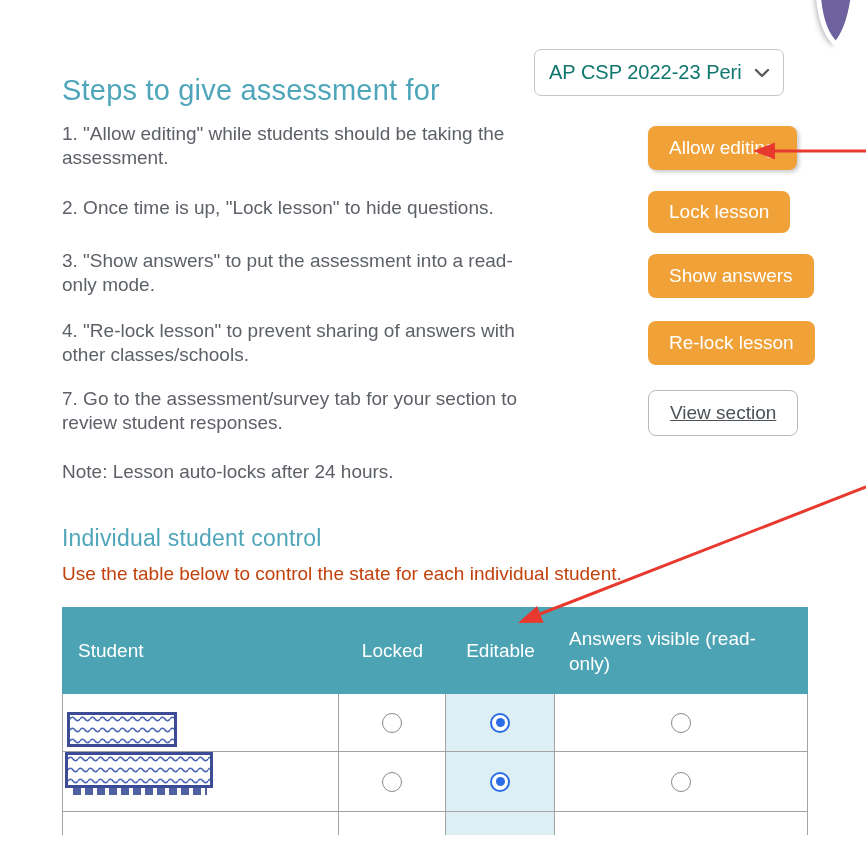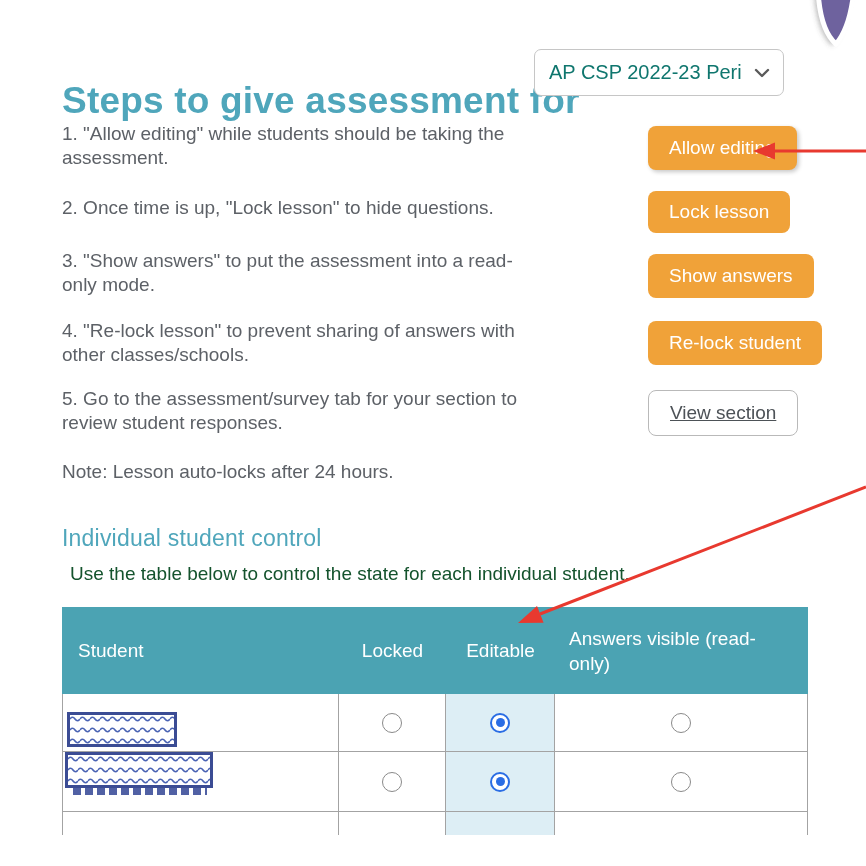--- a/index.html
+++ b/index.html
@@ -1,19 +1,19 @@
 <!DOCTYPE html>
 <html><head>
 <meta charset="utf-8">
 <style>
   html,body{margin:0;padding:0;}
   body{width:866px;height:866px;position:relative;overflow:hidden;background:#ffffff;
        font-family:"Liberation Sans",sans-serif;-webkit-font-smoothing:antialiased;}
 
-  .h1{position:absolute;left:62px;top:55px;font-size:37px;font-weight:700;color:#4fa6bb;letter-spacing:.2px;}
+  .h1{position:absolute;left:62px;top:55px;font-size:29px;font-weight:400;color:#4fa6bb;letter-spacing:.2px;}
   .h2{position:absolute;left:62px;top:506px;font-size:23px;font-weight:400;color:#4fa6bb;letter-spacing:.2px;}
 
   .select{position:absolute;left:534px;top:49px;width:250px;height:47px;box-sizing:border-box;
           background:#fff;border:1px solid #c6c6c6;border-radius:7px;display:flex;align-items:center;
           justify-content:space-between;padding:0 13px 0 14px;font-size:20px;color:#0f766e;cursor:pointer;}
   .select svg{flex:0 0 auto;}
 
   .step-text{position:absolute;left:62px;width:556px;font-size:19px;line-height:24px;color:#5d6167;white-space:pre-line;}
   .t1{top:122px}.t2{top:196px}.t3{top:249px}.t4{top:319px}.t5{top:387px}
 
@@ -21,21 +21,21 @@
        display:inline-flex;align-items:center;padding:0 21px;font-size:19px;font-family:inherit;cursor:pointer;margin-left:35px;}
   .btn.orange{background:#f0a239;color:#ffffff;font-weight:500;}
   .btn.white{background:#ffffff;color:#4d5257;border:1px solid #b9b9b9;font-weight:400;}
   .b1{top:126px;box-shadow:2px 2px 4px rgba(0,0,0,.22);}
   .b2{top:191px;height:42px;}
   .b3{top:254px;}
   .b4{top:321px;}
   .b5{top:390px;height:46px;text-decoration:underline;}
 
   .note{position:absolute;left:62px;top:461px;font-size:19px;color:#5d6167;}
-  .desc{position:absolute;left:70px;top:563px;font-size:19px;color:#14532d;}
+  .desc{position:absolute;left:62px;top:563px;font-size:19px;color:#c2410c;}
 
   .table{position:absolute;left:62px;top:607px;width:746px;height:228px;overflow:hidden;}
   .thead{display:grid;grid-template-columns:277px 107px 109px 253px;height:87px;background:#4ba3b3;
          color:#ffffff;font-size:19px;}
   .th{display:flex;align-items:center;box-sizing:border-box;white-space:pre-line;line-height:25px;}
   .th.first{padding-left:16px;}
   .th.center{justify-content:center;}
   .th.last{padding-left:14px;}
   .trow{display:grid;grid-template-columns:277px 107px 109px 253px;box-sizing:border-box;}
   .r1{height:58px;}.r2{height:60px;}.r3{height:23px;}
@@ -94,27 +94,27 @@
   </svg>
 </div>
 
 <div class="step-text t1">1. "Allow editing" while students should be taking the
 assessment.</div>
 <div class="step-text t2">2. Once time is up, "Lock lesson" to hide questions.</div>
 <div class="step-text t3">3. "Show answers" to put the assessment into a read-
 only mode.</div>
 <div class="step-text t4">4. "Re-lock lesson" to prevent sharing of answers with
 other classes/schools.</div>
-<div class="step-text t5">5. Go to the assessment/survey tab for your section to
+<div class="step-text t5">7. Go to the assessment/survey tab for your section to
 review student responses.</div>
 
 <button class="btn orange b1">Allow editing</button>
 <button class="btn orange b2">Lock lesson</button>
 <button class="btn orange b3">Show answers</button>
-<button class="btn orange b4">Re-lock student</button>
+<button class="btn orange b4">Re-lock lesson</button>
 <button class="btn white b5">View section</button>
 
 <div class="note">Note: Lesson auto-locks after 24 hours.</div>
 
 <h2 class="h2">Individual student control</h2>
 <div class="desc">Use the table below to control the state for each individual student.</div>
 
 <div class="table">
   <div class="thead">
     <div class="th first">Student</div>

